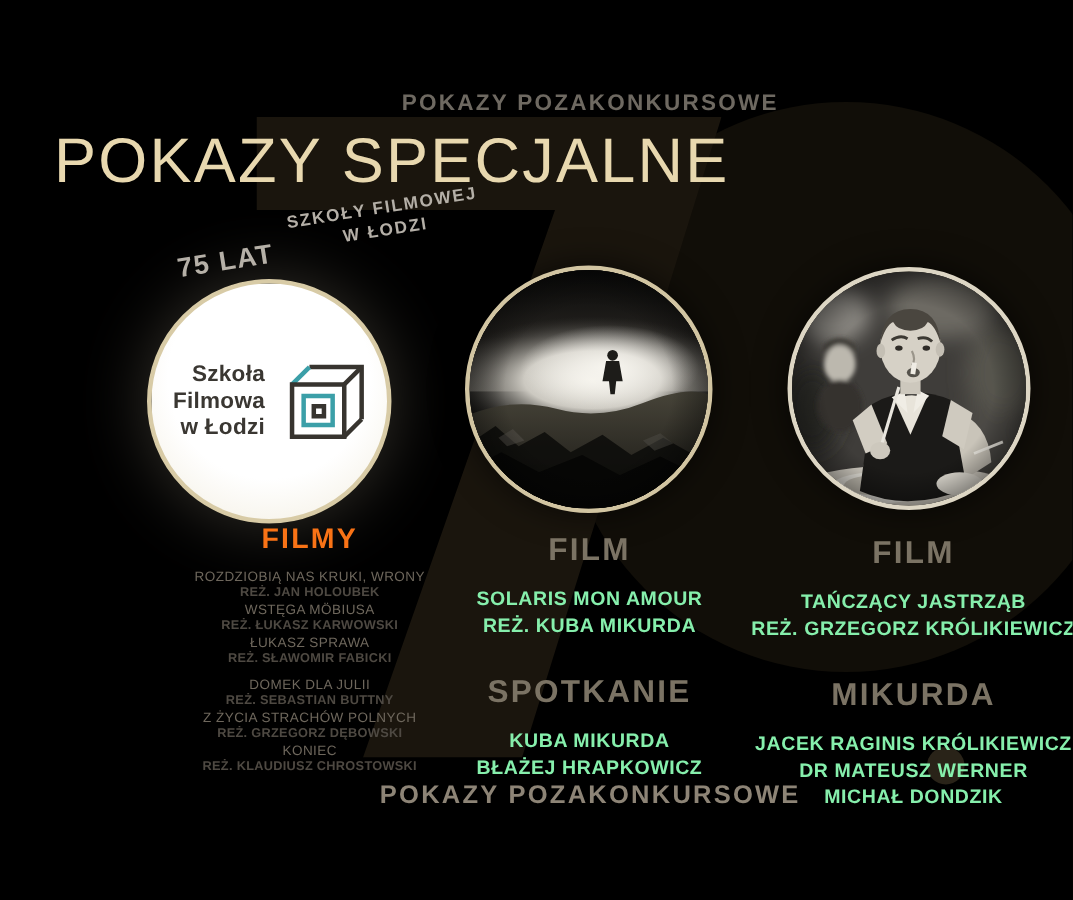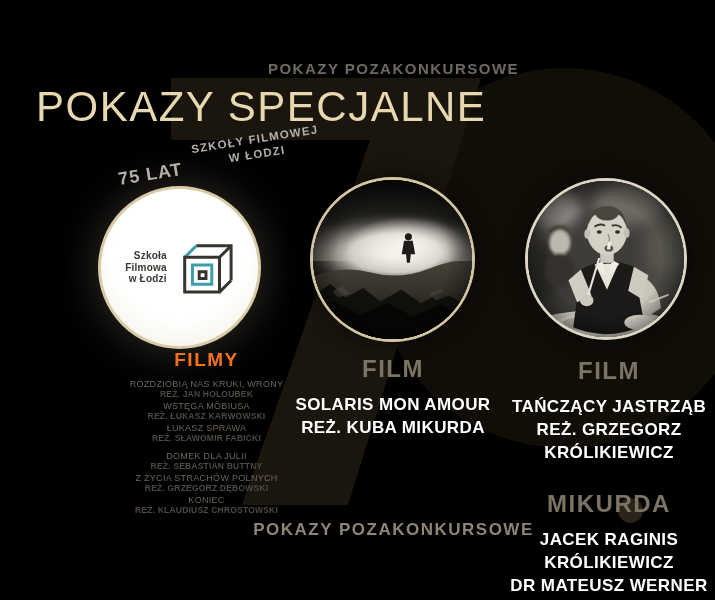--- a/index.html
+++ b/index.html
@@ -48,50 +48,50 @@
   
   .circle { position: absolute; border-radius: 50%; box-sizing: border-box; }
   .logo-circle {
     left: 62px; top: 186px; width: 163px; height: 163px;
     background: radial-gradient(circle at 50% 40%, #ffffff 55%, #f1ecdd 100%);
     border: 3px solid #d8cba6;
     box-shadow: 0 0 45px rgba(235,225,195,0.22);
     display: flex; align-items: center; justify-content: center; gap: 9px;
   }
   .logo-text {
-    text-align: right; font-weight: 700; font-size: 10px;
+    text-align: right; font-weight: 700; font-size: 15px;
     line-height: 1.18; color: #3a3732; letter-spacing: 0.2px;
   }
   .photo-circle { overflow: hidden; border: 3px solid #d2c5a2; box-shadow: 0 0 22px rgba(0,0,0,.65); }
   .photo-circle svg { display: block; width: 100%; height: 100%; }
   .solaris-circle { left: 274px; top: 177px; width: 165px; height: 165px; }
   .hawk-circle   { left: 489px; top: 178px; width: 162px; height: 162px; border-color: #ddd6c4; }
   
   .col { position: absolute; text-align: center; }
   .col-left  { left: 48px;  top: 349px; width: 245px; }
   .col-mid   { left: 257px; top: 355px; width: 200px; }
   .col-right { left: 452px; top: 357px; width: 242px; }
   .col-header {
     font-weight: 700; font-size: 19px; letter-spacing: 1.5px;
     color: #f97316; margin: 0 0 8px 0;
   }
-  .col-mid .col-header, .col-right .col-header { font-size: 24px; color: #7b7364; margin-bottom: 11px; }
+  .col-mid .col-header, .col-right .col-header { font-size: 21px; color: #7b7364; margin-bottom: 11px; }
   .entry { margin-bottom: 2px; }
   .entry.gap { margin-top: 8px; }
   .film-title {
     font-weight: 400; font-size: 9px; line-height: 10px;
     letter-spacing: 0.3px; color: #6e675c;
   }
   .film-director {
     font-weight: 700; font-size: 8.5px; line-height: 10px;
     letter-spacing: 0.2px; color: #4e4942;
   }
   .big-line {
-    font-weight: 700; font-size: 17px; line-height: 1.35;
-    letter-spacing: 0.4px; color: #ffffff;
+    font-weight: 700; font-size: 13px; line-height: 1.35;
+    letter-spacing: 0.4px; color: #86efac;
   }
   .section-2 { margin-top: 25px; }
   .bottom-label {
     position: absolute; left: 0; right: 0; top: 520px;
     text-align: center; font-weight: 700; font-size: 17px;
     letter-spacing: 1.5px; color: #8d8476;
   }
 </style>
 </head>
 <body>
@@ -263,20 +263,25 @@
       <div class="film-director">REŻ. KLAUDIUSZ CHROSTOWSKI</div>
     </div>
   </div>
 
   <div class="col col-mid">
     <div>
       <div class="col-header">FILM</div>
       <div class="big-line">SOLARIS MON AMOUR</div>
       <div class="big-line">REŻ. KUBA MIKURDA</div>
     </div>
+    <div class="section-2">
+      <div class="col-header">SPOTKANIE</div>
+      <div class="big-line">KUBA MIKURDA</div>
+      <div class="big-line">BŁAŻEJ HRAPKOWICZ</div>
+    </div>
   </div>
 
   <div class="col col-right">
     <div>
       <div class="col-header">FILM</div>
       <div class="big-line">TAŃCZĄCY JASTRZĄB</div>
       <div class="big-line">REŻ. GRZEGORZ KRÓLIKIEWICZ</div>
     </div>
     <div class="section-2">
       <div class="col-header">MIKURDA</div>

